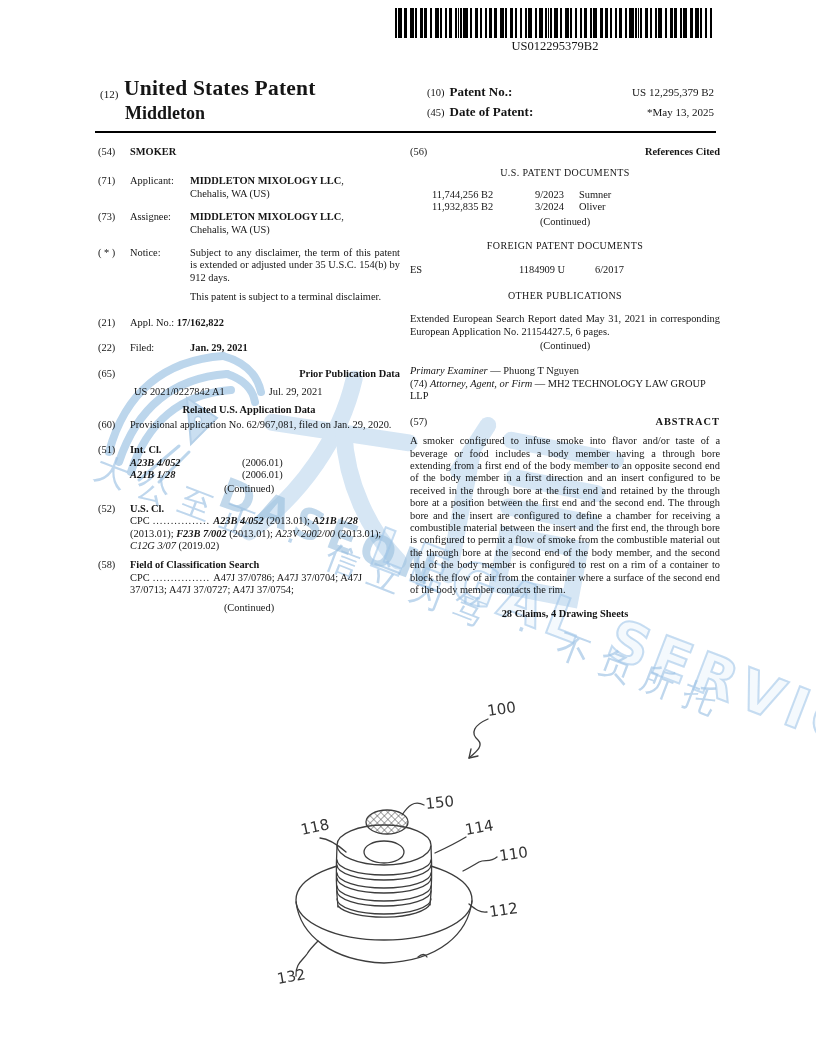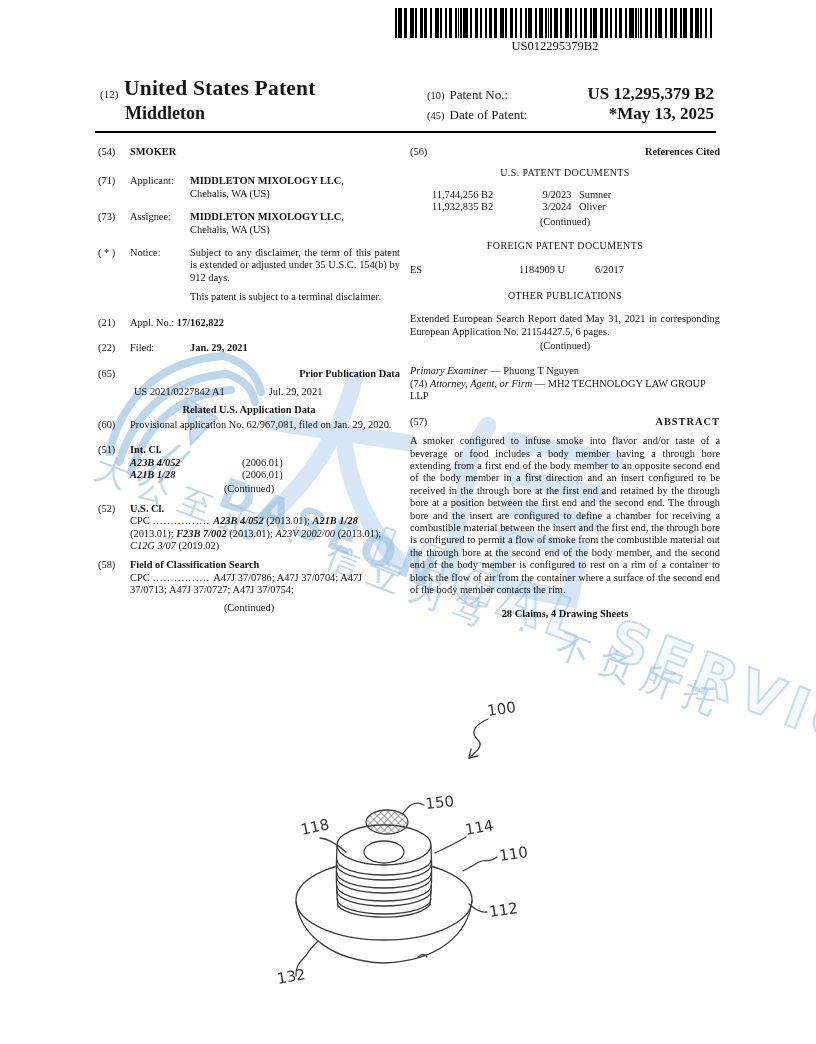--- a/index.html
+++ b/index.html
@@ -21,40 +21,40 @@
       repeating-linear-gradient(90deg,rgba(0,0,0,0) 0 3px,#000 3px 5px,rgba(0,0,0,0) 5px 13px);
     background-color:#fff}
   .barcode-text{left:395px;top:39px;width:320px;text-align:center;font-size:12.5px}
 
   
   .h12{left:100px;top:88px;font-size:11px}
   .h-title{left:124px;top:76px;font-size:21.5px;font-weight:bold;letter-spacing:.2px}
   .h-surname{left:125px;top:103px;font-size:18px;font-weight:bold}
   .h-row{left:427px;width:287px;display:flex;align-items:baseline}
   .h-row .inid{font-size:10.5px;margin-right:5px}
-  .h-row .lbl{font-size:13px;font-weight:normal;white-space:nowrap}
-  .h-row .val{font-size:17px;font-weight:bold;margin-left:auto;white-space:nowrap}
+  .h-row .lbl{font-size:13px;font-weight:bold;white-space:nowrap}
+  .h-row .val{font-size:11px;font-weight:normal;margin-left:auto;white-space:nowrap}
   .rule{left:95px;top:131px;width:621px;height:2px;background:#000}
 
   
   .colL{left:98px;top:146px;width:302px}
   .colR{left:410px;top:146px;width:310px}
 
   .item{display:grid;grid-template-columns:32px 60px 1fr;margin-bottom:11px}
   .item2{display:grid;grid-template-columns:32px 1fr;margin-bottom:11px}
   .hrow{position:relative;margin-bottom:5px}
   .hrow .inid{position:absolute;left:0;top:0}
   .hrow .hd{padding-left:30px;text-align:right;font-weight:bold}
   .cls-row{display:grid;grid-template-columns:112px 1fr;padding-left:32px}
   .cpc{padding-left:32px}
   .cpc .dots{letter-spacing:1px;margin:0 3px}
   .pubrow{display:flex;gap:44px;padding-left:36px;margin-bottom:6px}
 
   .usrow{display:grid;grid-template-columns:103px 44px 1fr;padding-left:22px}
-  .usrow .dt{text-align:center}
+  .usrow .dt{text-align:left}
   .usrow .nm{}
   .frow{display:grid;grid-template-columns:109px 76px 1fr;margin-bottom:13px}
   .subhead{text-align:center;font-size:10px;letter-spacing:.4px;margin-bottom:9px}
 
   .wm{left:0;top:0;width:816px;height:1044px;pointer-events:none;mix-blend-mode:multiply;z-index:6}
   .wm-slogan{position:absolute;left:104px;top:446px;transform:rotate(21deg);transform-origin:left top;
      font-family:"DejaVu Sans",sans-serif;font-size:33px;letter-spacing:12px;color:#a4c6e6;opacity:.7;white-space:nowrap}
   .wm-brand{position:absolute;left:230px;top:468px;transform:rotate(21deg);transform-origin:left top;
      font-family:"DejaVu Sans",sans-serif;font-size:42px;font-weight:bold;letter-spacing:6px;color:#98bede;opacity:.6;white-space:nowrap}
   .wm-outline{position:absolute;left:385px;top:515px;transform:rotate(21deg);transform-origin:left top;

